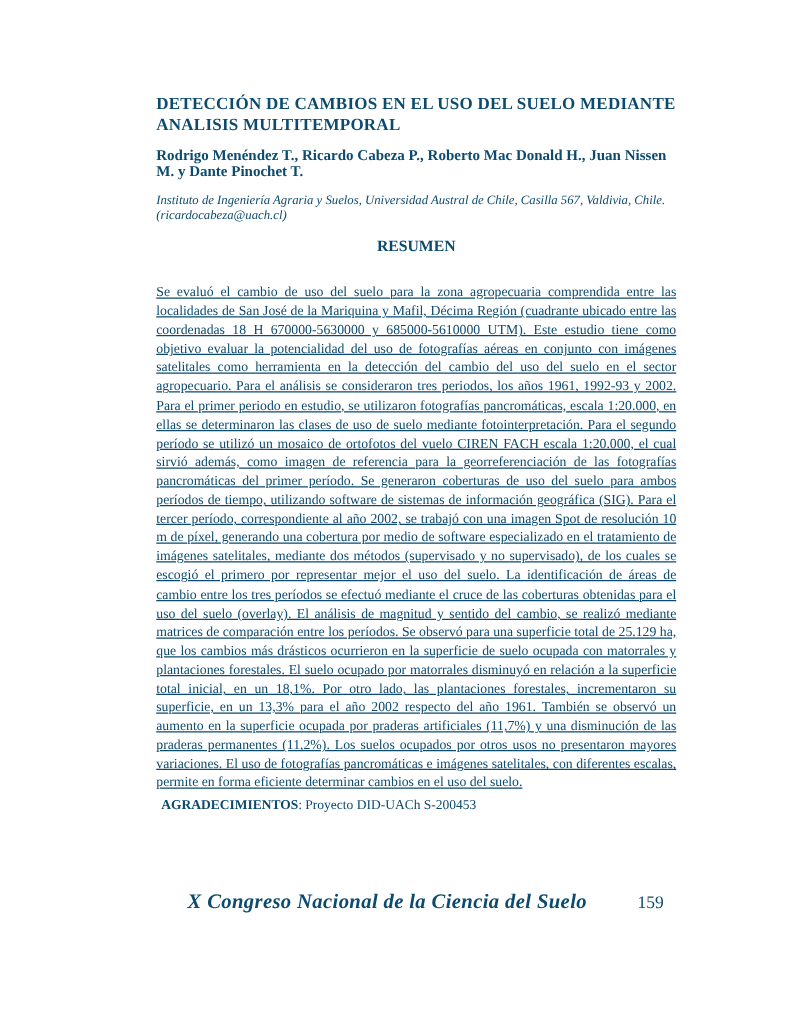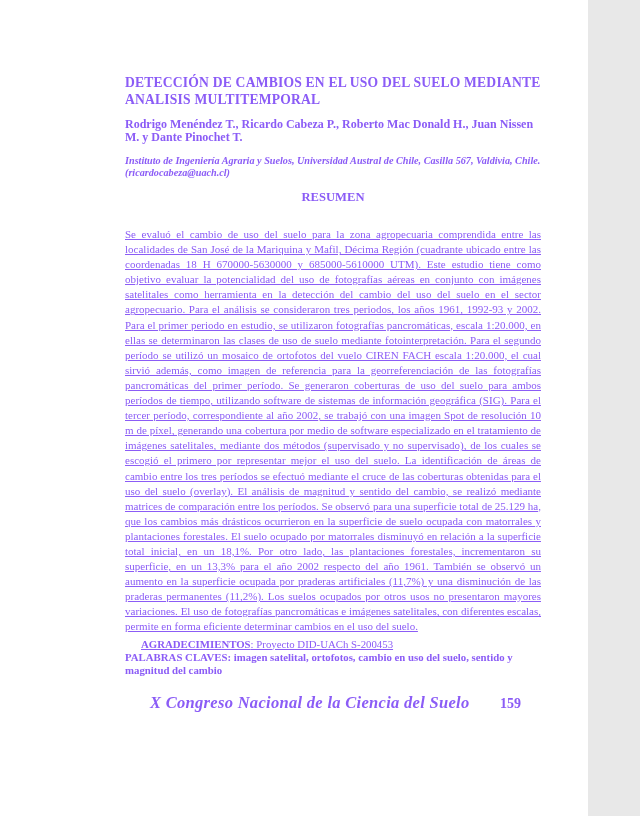--- a/index.html
+++ b/index.html
@@ -2,24 +2,24 @@
 <html><head>
 <meta charset="utf-8">
 <style>
   html, body {
     margin: 0;
     padding: 0;
     background: #e8e8e8;
   }
   .sheet {
     position: relative;
-    width: 588px;
+    width: 640px;
     height: 816px;
     background: #ffffff;
-    color: #8b5cf6;
+    color: #0c4a6e;
     font-family: "Liberation Serif", serif;
     overflow: hidden;
     box-sizing: border-box;
   }
   .content {
     position: absolute;
     left: 125px;
     top: 0;
     width: 416px;
   }
@@ -32,43 +32,42 @@
   }
   .authors {
     margin: 10px 0 0 0;
     font-size: 12px;
     font-weight: bold;
     line-height: 12.5px;
   }
   .affiliation {
     margin: 12px 0 4px 0;
     font-size: 10.2px;
-    font-weight: bold;
+    font-weight: normal;
     font-style: italic;
     line-height: 12px;
   }
   .resumen {
     margin: 11px 0 0 0;
     font-size: 12.6px;
     font-weight: bold;
     text-align: center;
     line-height: 15px;
   }
   .abstract {
     margin: 22px 0 0 0;
     font-size: 11px;
     line-height: 15.1px;
     text-align: justify;
     text-decoration: underline;
   }
   .ack {
-    margin: 3px 0 0 16px;
+    margin: 3px 0 0 4px;
     font-size: 10.8px;
     line-height: 12.5px;
-    text-decoration: underline;
   }
   .ack .ack-label {
     font-weight: bold;
   }
   .keywords {
     margin: 1px 0 0 0;
     font-size: 10.8px;
     font-weight: bold;
     line-height: 12.5px;
   }
@@ -77,46 +76,45 @@
     display: flex;
     justify-content: space-between;
     align-items: baseline;
   }
   .conference {
     margin-left: 25px;
     font-size: 16.5px;
     font-weight: bold;
     font-style: italic;
     letter-spacing: 0.3px;
+    margin-top: 44px;
   }
   .pagenum {
     font-size: 14px;
-    margin-right: 20px;
-    font-weight: bold;
+    margin-right: 10px;
   }
 </style>
 </head>
 <body>
 
 <div class="sheet">
   <div class="content">
 
     <h1 class="title">DETECCIÓN DE CAMBIOS EN EL USO DEL SUELO MEDIANTE ANALISIS MULTITEMPORAL</h1>
 
     <p class="authors">Rodrigo Menéndez T., Ricardo Cabeza P., Roberto Mac Donald H., Juan Nissen M. y Dante Pinochet T.</p>
 
     <p class="affiliation">Instituto de Ingeniería Agraria y Suelos, Universidad Austral de Chile, Casilla 567, Valdivia, Chile. (ricardocabeza@uach.cl)</p>
 
     <h2 class="resumen">RESUMEN</h2>
 
     <p class="abstract">Se evaluó el cambio de uso del suelo para la zona agropecuaria comprendida entre las localidades de San José de la Mariquina y Mafil, Décima Región (cuadrante ubicado entre las coordenadas 18 H 670000-5630000 y 685000-5610000 UTM). Este estudio tiene como objetivo evaluar la potencialidad del uso de fotografías aéreas en conjunto con imágenes satelitales como herramienta en la detección del cambio del uso del suelo en el sector agropecuario. Para el análisis se consideraron tres periodos, los años 1961, 1992-93 y 2002. Para el primer periodo en estudio, se utilizaron fotografías pancromáticas, escala 1:20.000, en ellas se determinaron las clases de uso de suelo mediante fotointerpretación. Para el segundo período se utilizó un mosaico de ortofotos del vuelo CIREN FACH escala 1:20.000, el cual sirvió además, como imagen de referencia para la georreferenciación de las fotografías pancromáticas del primer período. Se generaron coberturas de uso del suelo para ambos períodos de tiempo, utilizando software de sistemas de información geográfica (SIG). Para el tercer período, correspondiente al año 2002, se trabajó con una imagen Spot de resolución 10 m de píxel, generando una cobertura por medio de software especializado en el tratamiento de imágenes satelitales, mediante dos métodos (supervisado y no supervisado), de los cuales se escogió el primero por representar mejor el uso del suelo. La identificación de áreas de cambio entre los tres períodos se efectuó mediante el cruce de las coberturas obtenidas para el uso del suelo (overlay). El análisis de magnitud y sentido del cambio, se realizó mediante matrices de comparación entre los períodos.  Se observó para una superficie total de 25.129 ha, que los cambios más drásticos ocurrieron en la superficie de suelo ocupada con matorrales y plantaciones forestales. El suelo ocupado por matorrales disminuyó en relación a la superficie total inicial, en un 18,1%. Por otro lado, las plantaciones forestales, incrementaron su superficie, en un 13,3% para el año 2002 respecto del año 1961. También se observó un aumento en la superficie ocupada por praderas artificiales (11,7%) y una disminución de las praderas permanentes (11,2%). Los suelos ocupados por otros usos no presentaron mayores variaciones. El uso de fotografías pancromáticas e imágenes satelitales, con diferentes escalas, permite en forma eficiente determinar cambios en el uso del suelo.</p>
 
     <p class="ack"><span class="ack-label">AGRADECIMIENTOS</span><span>: Proyecto DID-UACh S-200453</span></p>
 
-    <p class="keywords"><span>PALABRAS CLAVES:</span><span> imagen satelital, ortofotos, cambio en uso del suelo, sentido y magnitud del cambio</span></p>
 
     <div class="footer">
       <span class="conference">X Congreso Nacional de la Ciencia del Suelo</span>
       <span class="pagenum">159</span>
     </div>
 
   </div>
 </div>
 
 </body></html>

